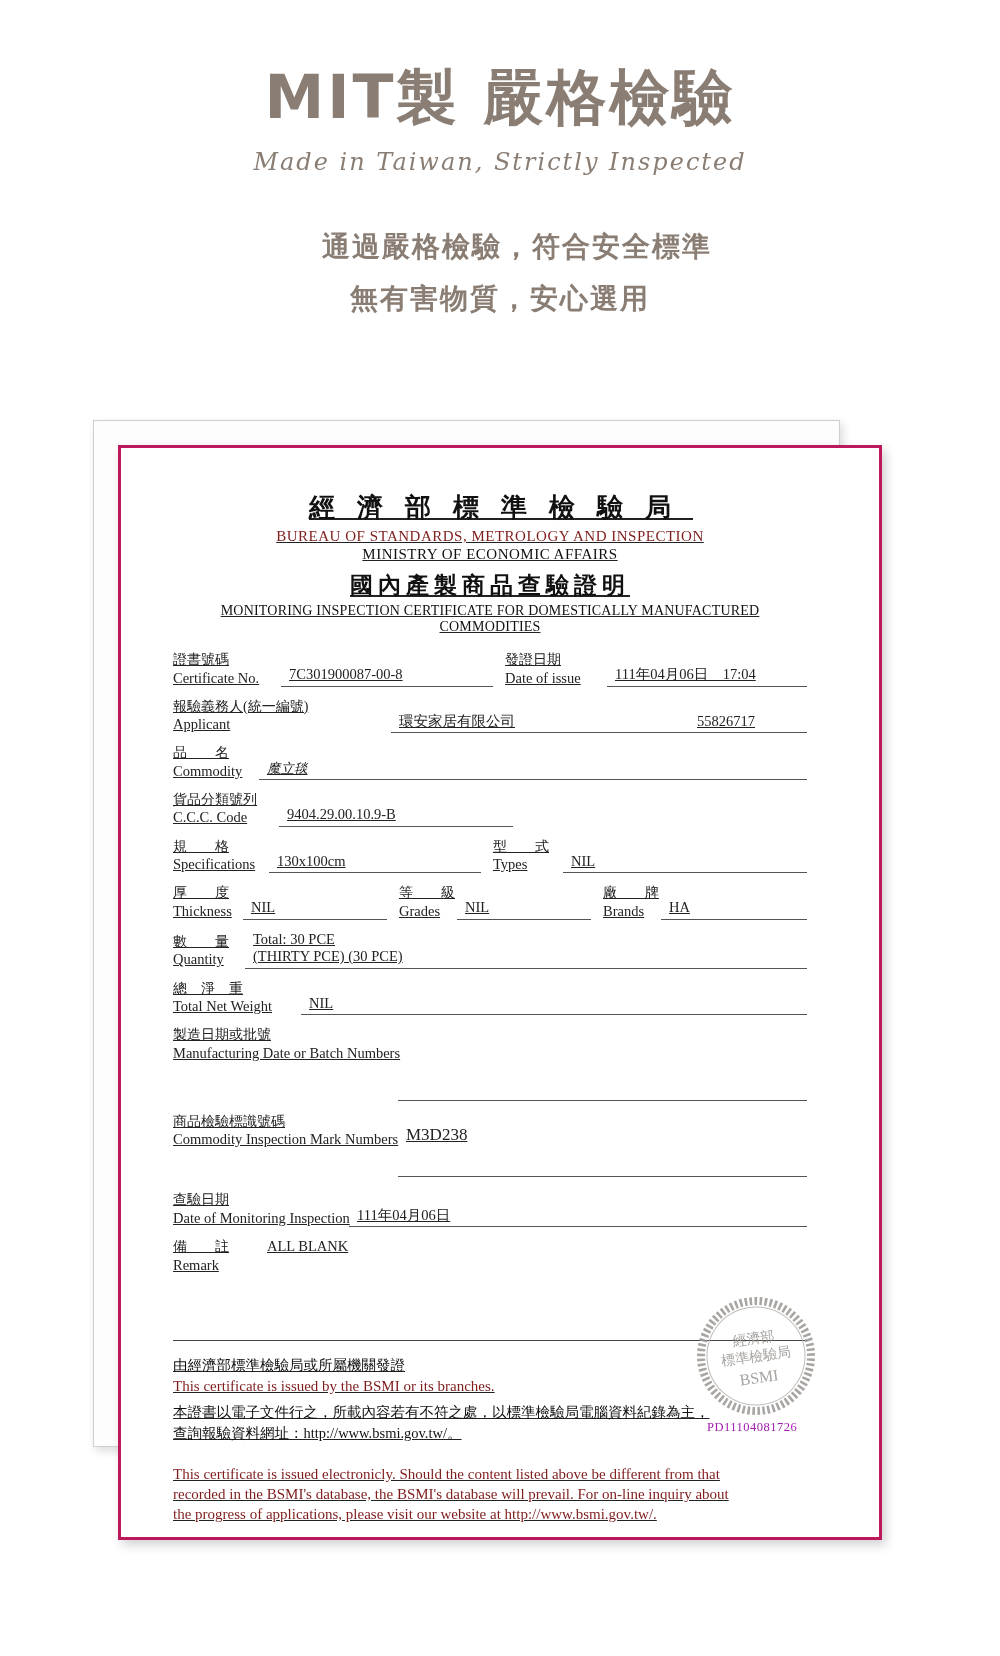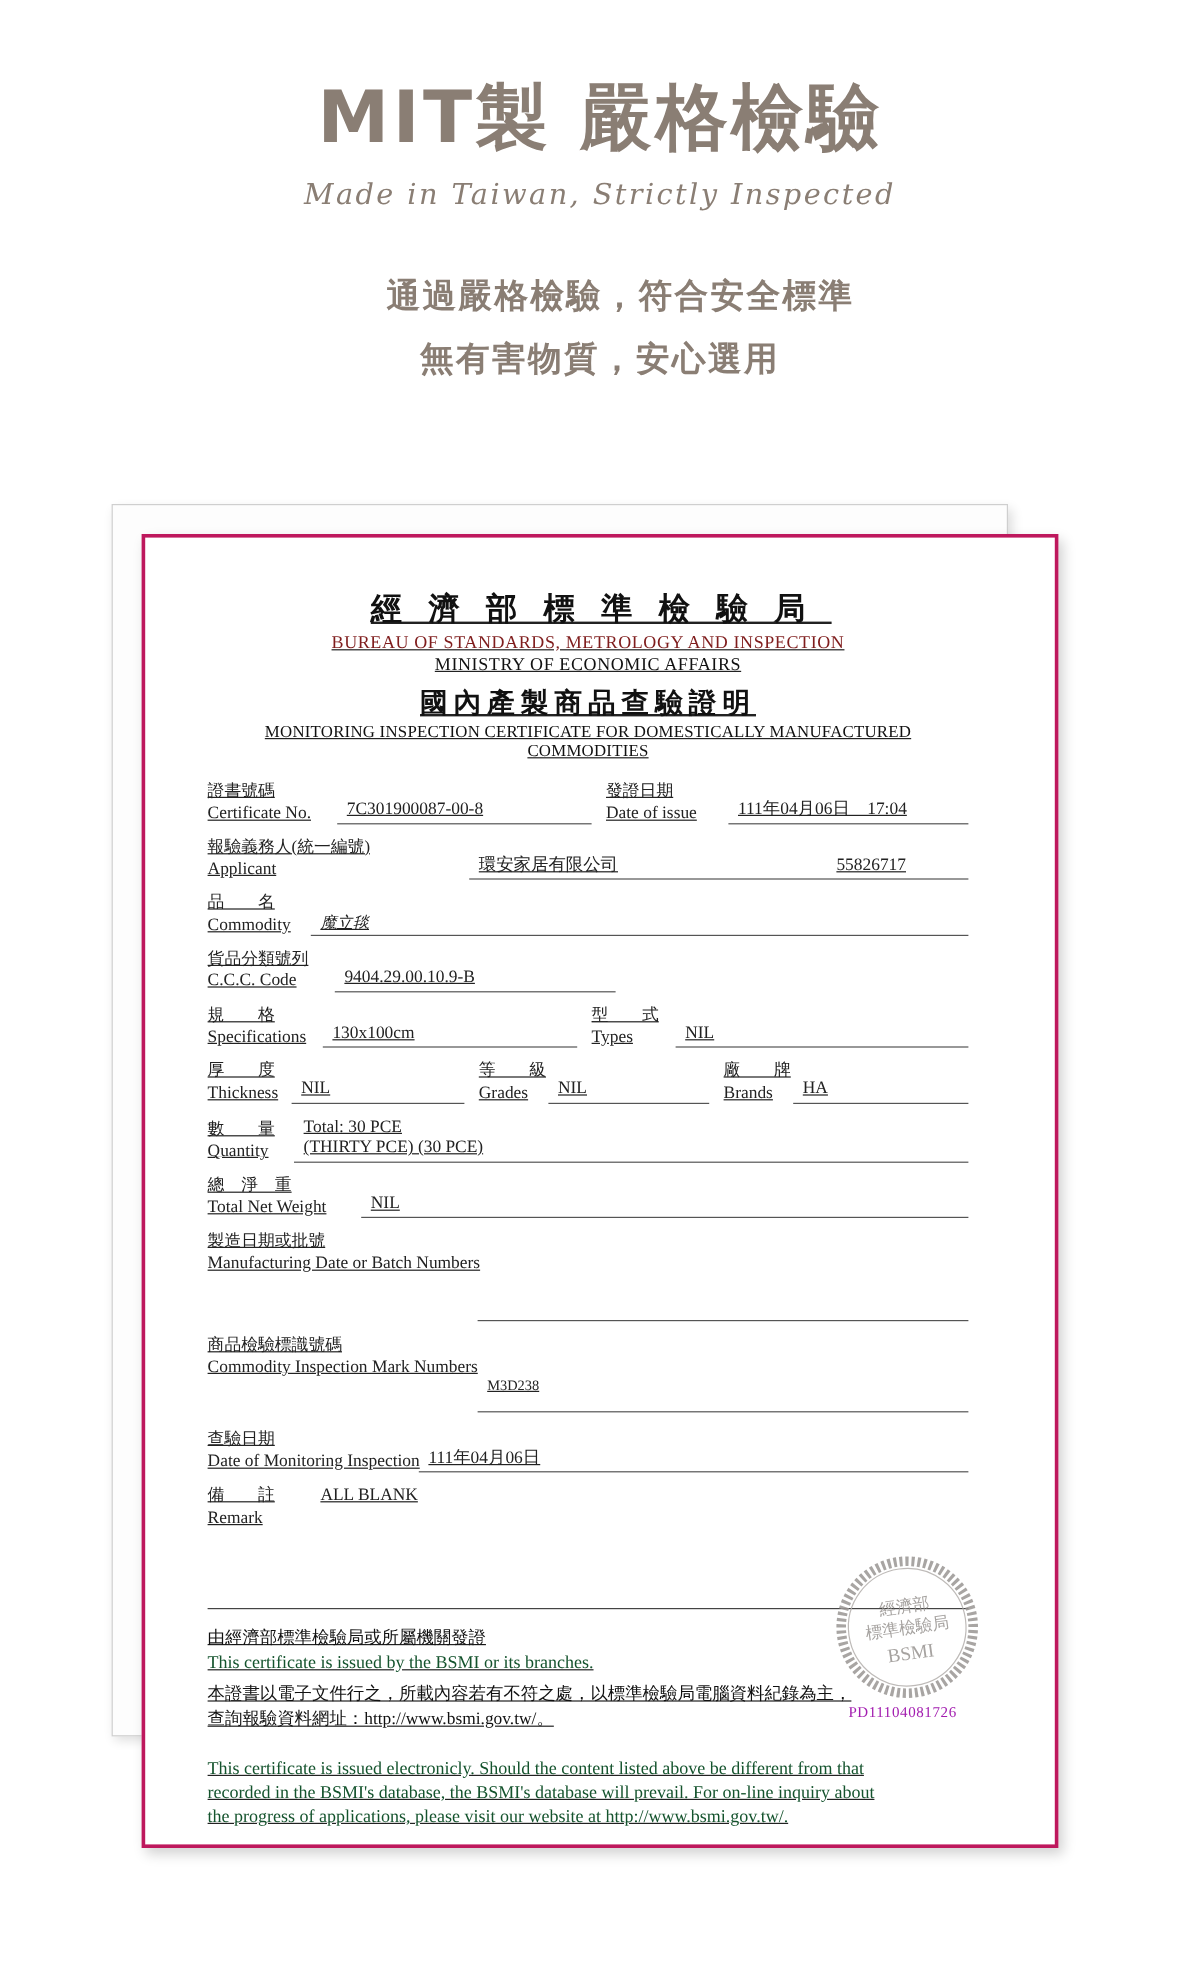--- a/index.html
+++ b/index.html
@@ -56,21 +56,21 @@
   .noline{border-bottom:none;}
   .raise{align-self:flex-start;border-bottom:none;}
   .spacer{flex:0 0 12px;}
   .two-line{display:flex;flex-direction:column;}
   .between{display:flex;justify-content:space-between;}
   .sub-underline{border-bottom:1.5px solid #555;}
   .hr{border-bottom:1.5px solid #444;margin-top:66px;}
   
   .foot{margin-top:14px;width:575px;}
   .foot .zh{font-size:14.5px;line-height:1.45;color:#111;}
-  .foot .en{font-size:15px;line-height:1.35;color:#14532d;margin-bottom:6px;}
+  .foot .en{font-size:15px;line-height:1.35;color:#7f1d1d;margin-bottom:6px;}
   .seal{position:absolute;left:572px;top:845px;width:126px;height:126px;opacity:.85;
         transform:rotate(-8deg);}
   .seal-txt{fill:#979390;font-family:"Liberation Serif","DejaVu Serif",serif;}
   .pd-num{position:absolute;left:586px;top:972px;font-size:12.5px;letter-spacing:.5px;color:#a21caf;}
 </style>
 </head>
 <body>
 
 <div class="mk-title">MIT製 嚴格檢驗</div>
 <div class="mk-sub">Made in Taiwan, Strictly Inspected</div>
@@ -191,21 +191,21 @@
       </div>
       <div class="sub-underline" style="margin-left:225px;margin-top:38px"></div>
     </div>
 
     <div style="margin-bottom:14px">
       <div style="display:flex;align-items:center">
         <div class="lbl" style="width:225px">
           <div class="zh">商品檢驗標識號碼</div>
           <div class="en">Commodity Inspection Mark Numbers</div>
         </div>
-        <div style="padding-left:8px;position:relative;top:24px;font-size:12px">M3D238</div>
+        <div style="padding-left:8px;position:relative;top:4px;font-size:17px">M3D238</div>
       </div>
       <div class="sub-underline" style="margin-left:225px;margin-top:28px"></div>
     </div>
 
     <div class="row">
       <div class="lbl" style="width:176px">
         <div class="zh">查驗日期</div>
         <div class="en">Date of Monitoring Inspection</div>
       </div>
       <div class="val grow">111年04月06日</div>

